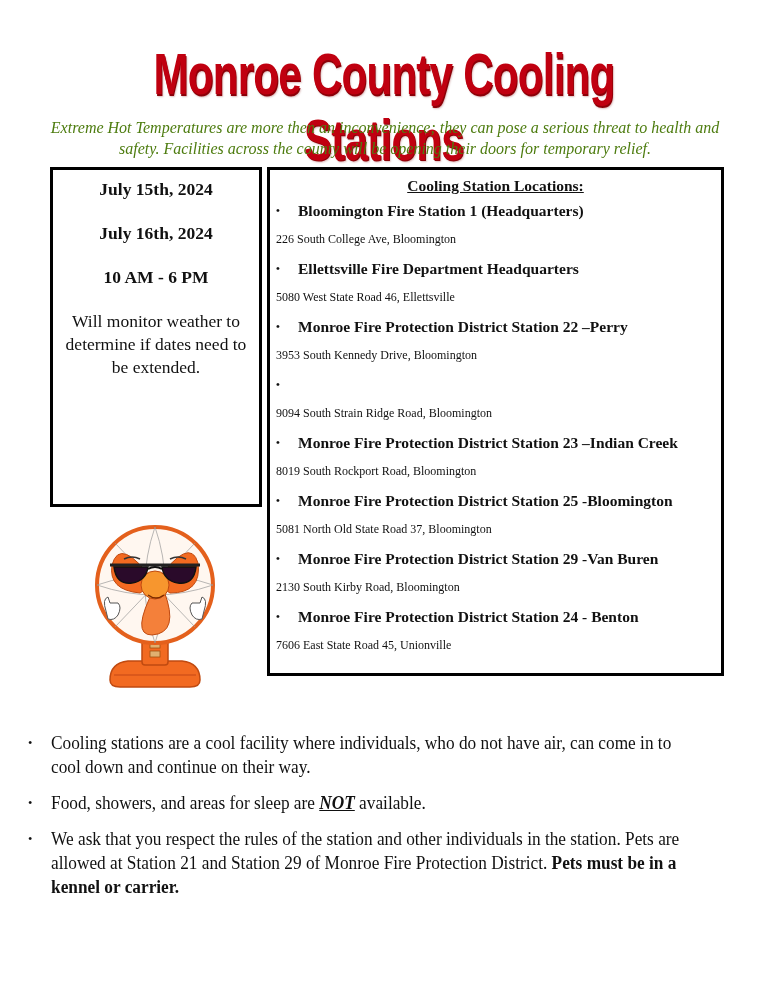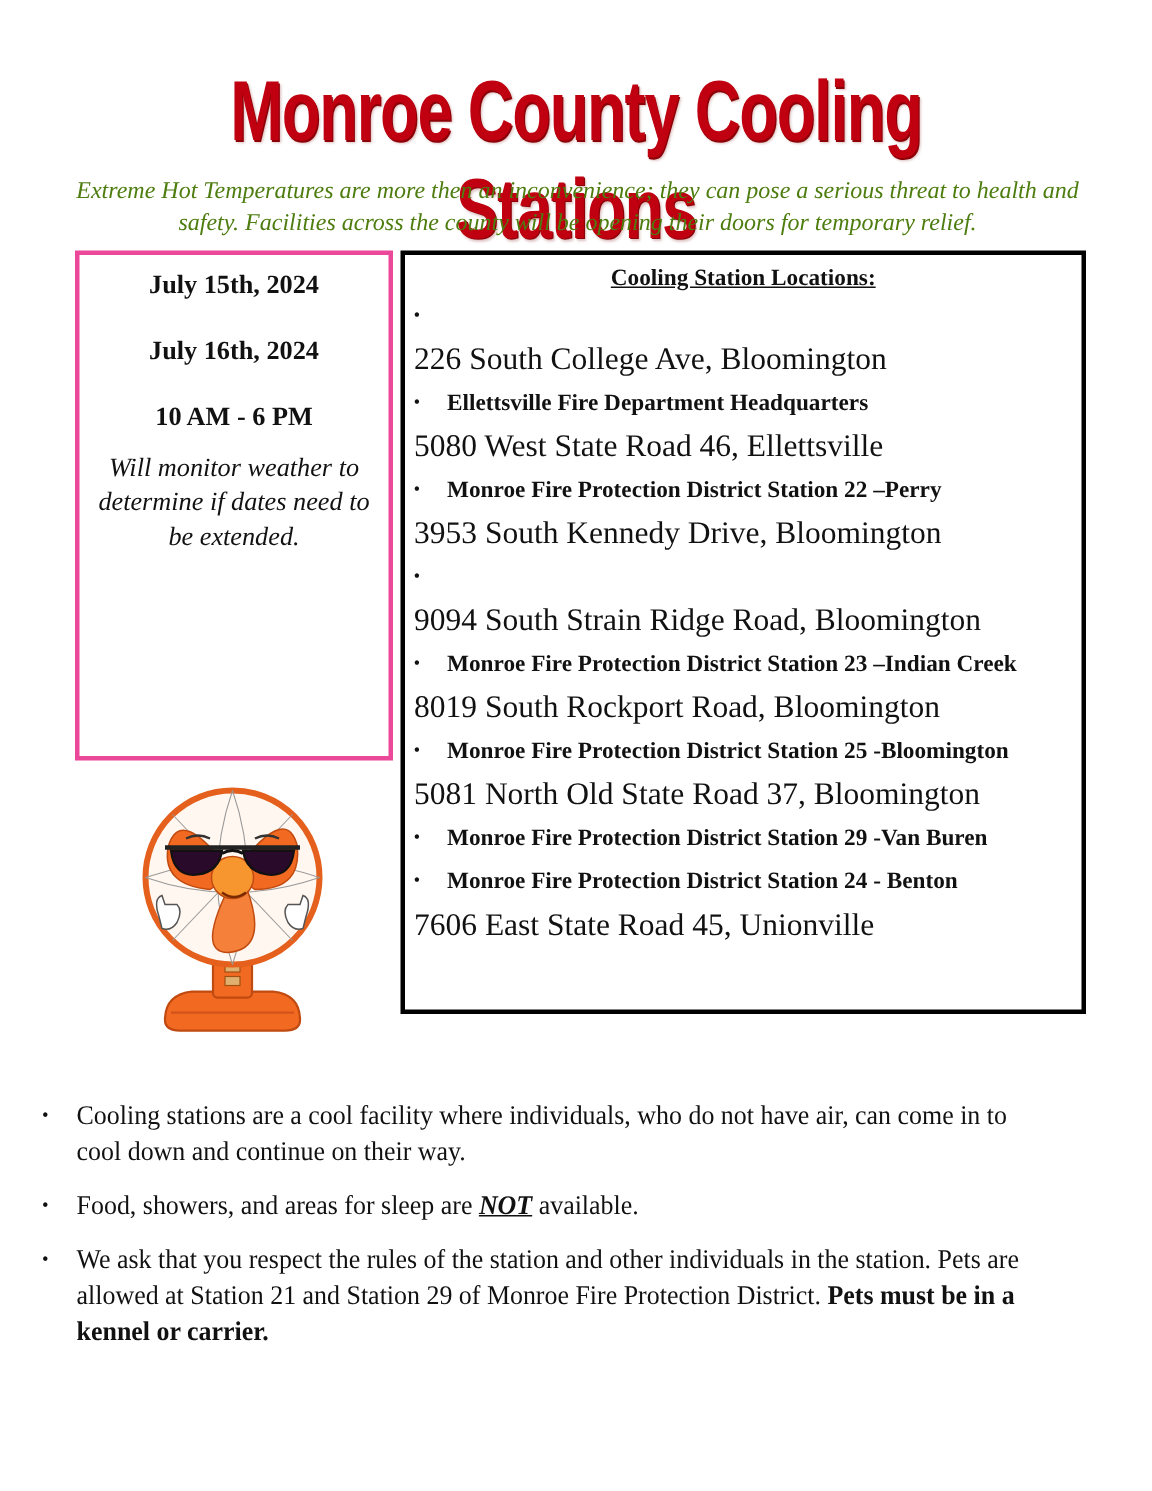--- a/index.html
+++ b/index.html
@@ -10,41 +10,41 @@
     color: #c00010; letter-spacing: -1px;
     transform: scaleX(0.78) scaleY(1.05); transform-origin: center top;
     text-shadow: 1px 1px 0 #8c0008, 2px 2px 2px rgba(120,0,0,0.25);
   }
   .intro {
     position: absolute; left: 40px; top: 117px; width: 690px; text-align: center;
     font-style: italic; font-size: 16px; line-height: 21px; color: #4d7c0f;
   }
   .datebox {
     position: absolute; left: 50px; top: 167px; width: 206px; height: 334px;
-    border: 3px solid #ec4899; text-align: center;
+    border: 3px solid #000000; text-align: center;
   }
   .datebox .d { font-weight: bold; font-size: 17.5px; margin-top: 6px; line-height: 26px; }
   .datebox .d + .d { margin-top: 18px; }
-  .datebox .note { font-size: 17.5px; line-height: 23px; margin-top: 10px; padding: 0 4px; font-style: italic; }
+  .datebox .note { font-size: 17.5px; line-height: 23px; margin-top: 20px; padding: 0 4px; }
   .locbox {
     position: absolute; left: 267px; top: 167px; width: 451px; height: 503px;
     border: 3px solid #000;
   }
   .loc-title {
     text-align: center; font-weight: bold; font-size: 15.5px; text-decoration: underline;
     margin-top: 6px; line-height: 20px;
   }
   .loc-list { list-style: none; margin: 0; padding: 0; }
   .loc-item { margin: 0; }
   .loc-name {
     font-weight: bold; font-size: 15.5px; line-height: 29px; padding-left: 6px;
     display: flex; align-items: center;
   }
   .loc-name .bullet { width: 22px; font-size: 11px; display: inline-block; }
-  .loc-addr { font-size: 21px; line-height: 29px; padding-left: 6px; }
+  .loc-addr { font-size: 12px; line-height: 29px; padding-left: 6px; }
   .fan { position: absolute; left: 80px; top: 515px; width: 150px; height: 180px; }
   .bottom {
     position: absolute; left: 28px; top: 731px; width: 700px; list-style: none; margin: 0; padding: 0;
     font-size: 18px; line-height: 24px;
   }
   .bottom li { position: relative; padding-left: 24px; margin-bottom: 12px; transform: scaleX(0.96); transform-origin: left; }
   .bottom li .b { position: absolute; left: 0; top: 0; font-size: 13px; }
   .strong-u { font-weight: bold; font-style: italic; text-decoration: underline; }
   .bold { font-weight: bold; }
 </style>
@@ -60,20 +60,21 @@
   <div class="d">10 AM - 6 PM</div>
   <div class="note">Will monitor weather to determine if dates need to be extended.</div>
 </div>
 
 <div class="locbox">
   <div class="loc-title">Cooling Station Locations:</div>
   <ul class="loc-list">
     <li class="loc-item">
       <div class="loc-name">
           <span class="bullet">•</span>
+          <span>Bloomington Fire Station 1 (Headquarters)</span>
         </div>
       <div class="loc-addr">226 South College Ave, Bloomington</div>
     </li>
     <li class="loc-item">
       <div class="loc-name">
           <span class="bullet">•</span>
           <span>Ellettsville Fire Department Headquarters</span>
         </div>
       <div class="loc-addr">5080 West State Road 46, Ellettsville</div>
     </li>
@@ -102,20 +103,21 @@
           <span class="bullet">•</span>
           <span>Monroe Fire Protection District Station 25 -Bloomington</span>
         </div>
       <div class="loc-addr">5081 North Old State Road 37, Bloomington</div>
     </li>
     <li class="loc-item">
       <div class="loc-name">
           <span class="bullet">•</span>
           <span>Monroe Fire Protection District Station 29 -Van Buren</span>
         </div>
+      <div class="loc-addr">2130 South Kirby Road, Bloomington</div>
     </li>
     <li class="loc-item">
       <div class="loc-name">
           <span class="bullet">•</span>
           <span>Monroe Fire Protection District Station 24 - Benton</span>
         </div>
       <div class="loc-addr">7606 East State Road 45, Unionville</div>
     </li>
   </ul>
 </div>

